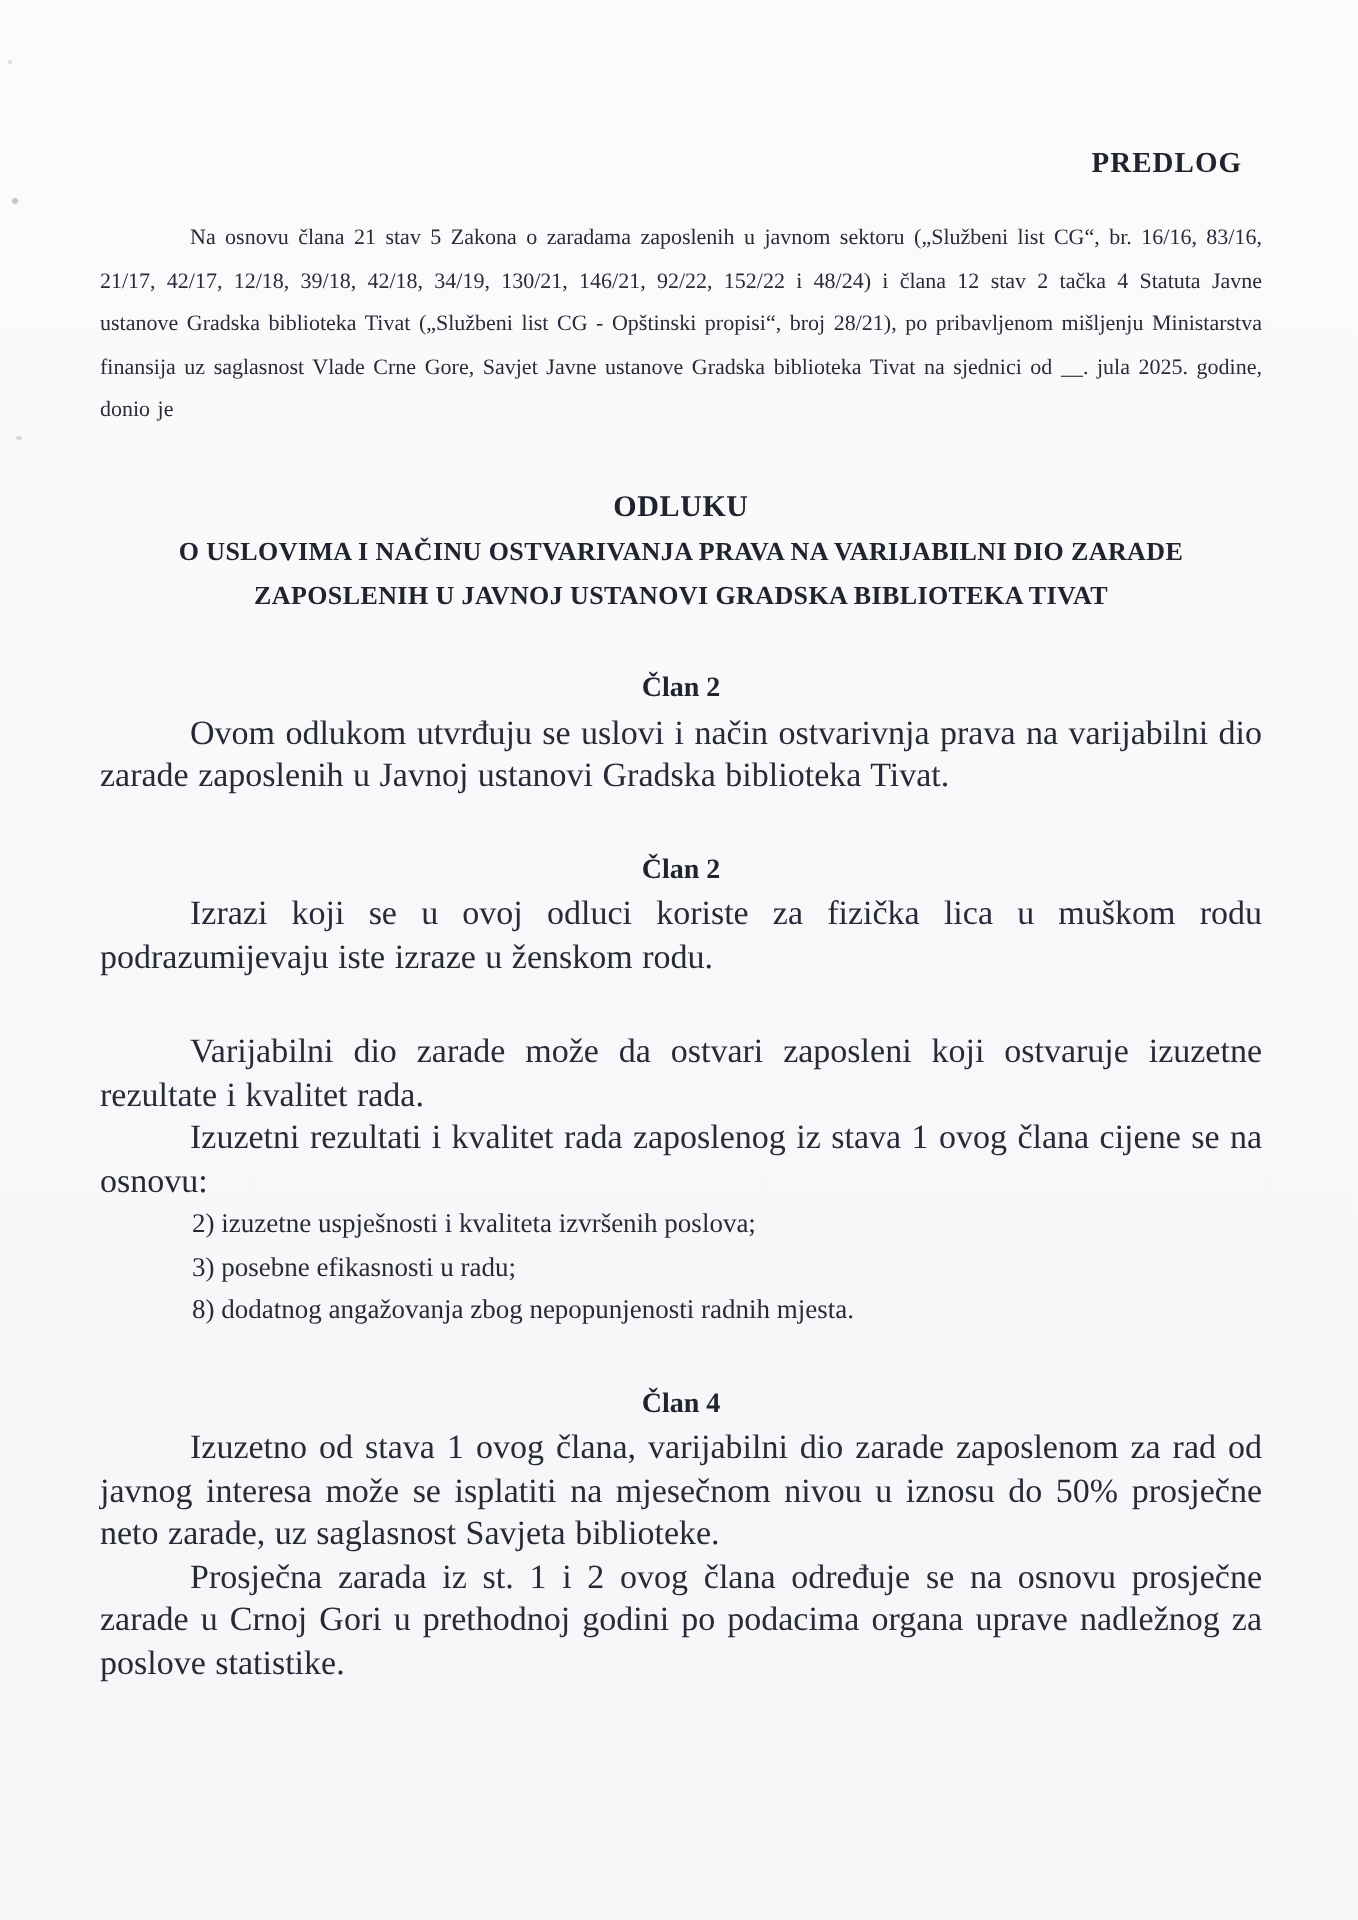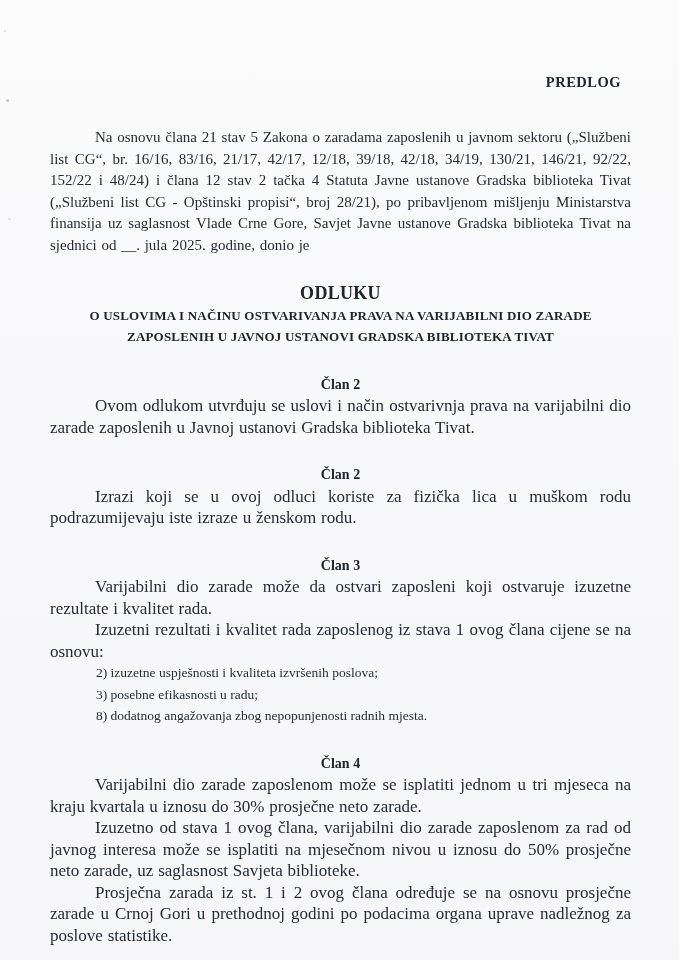--- a/index.html
+++ b/index.html
@@ -23,35 +23,35 @@
   }
   .predlog {
     text-align: right;
     padding-right: 10px;
     font-weight: bold;
     font-size: 14.5px;
     letter-spacing: 0.5px;
     color: #20242f;
   }
   .intro {
-    margin-top: 36px;
-    font-size: 15px;
+    margin-top: 18px;
+    font-size: 11px;
     line-height: 21.5px;
     text-align: justify;
     text-indent: 45px;
     word-spacing: 1px;
   }
   .title-block {
     margin-top: 27px;
     text-align: center;
     font-weight: bold;
     color: #20242f;
   }
   .decision-title {
-    font-size: 18px;
+    font-size: 15px;
     line-height: 21.5px;
     letter-spacing: 0.3px;
   }
   .decision-subtitle {
     font-size: 13px;
     line-height: 21.5px;
     letter-spacing: 0.2px;
     margin: 0 6px;
   }
   .article {
@@ -116,31 +116,29 @@
       <h2 class="article-heading">Član 2</h2>
       <p>Ovom odlukom utvrđuju se uslovi i način ostvarivnja prava na varijabilni dio zarade zaposlenih u Javnoj ustanovi Gradska biblioteka Tivat.</p>
     </div>
 
     <div class="article">
       <h2 class="article-heading">Član 2</h2>
       <p>Izrazi koji se u ovoj odluci koriste za fizička lica u muškom rodu podrazumijevaju iste izraze u ženskom rodu.</p>
     </div>
 
     <div class="article">
-      <h2 class="article-heading">Član 3</h2>
       <p>Varijabilni dio zarade može da ostvari zaposleni koji ostvaruje izuzetne rezultate i kvalitet rada.</p>
       <p>Izuzetni rezultati i kvalitet rada zaposlenog iz stava 1 ovog člana cijene se na osnovu:</p>
       <div class="article-list">
         <div class="list-item">2)  izuzetne uspješnosti i kvaliteta izvršenih poslova;</div>
         <div class="list-item">3)  posebne efikasnosti u radu;</div>
         <div class="list-item">8) dodatnog angažovanja zbog nepopunjenosti radnih mjesta.</div>
       </div>
     </div>
 
     <div class="article">
       <h2 class="article-heading">Član 4</h2>
-      <p>Varijabilni dio zarade zaposlenom može se isplatiti jednom u tri mjeseca na kraju kvartala u iznosu do 30% prosječne neto zarade.</p>
       <p>Izuzetno od stava 1 ovog člana, varijabilni dio zarade zaposlenom za rad od javnog interesa može se isplatiti na mjesečnom nivou u iznosu do 50% prosječne neto zarade, uz saglasnost Savjeta biblioteke.</p>
       <p>Prosječna zarada iz st. 1 i 2 ovog člana određuje se na osnovu prosječne zarade u Crnoj Gori u prethodnoj godini po podacima organa uprave nadležnog za poslove statistike.</p>
     </div>
 
   </div>
 </div>
 
 </body></html>

